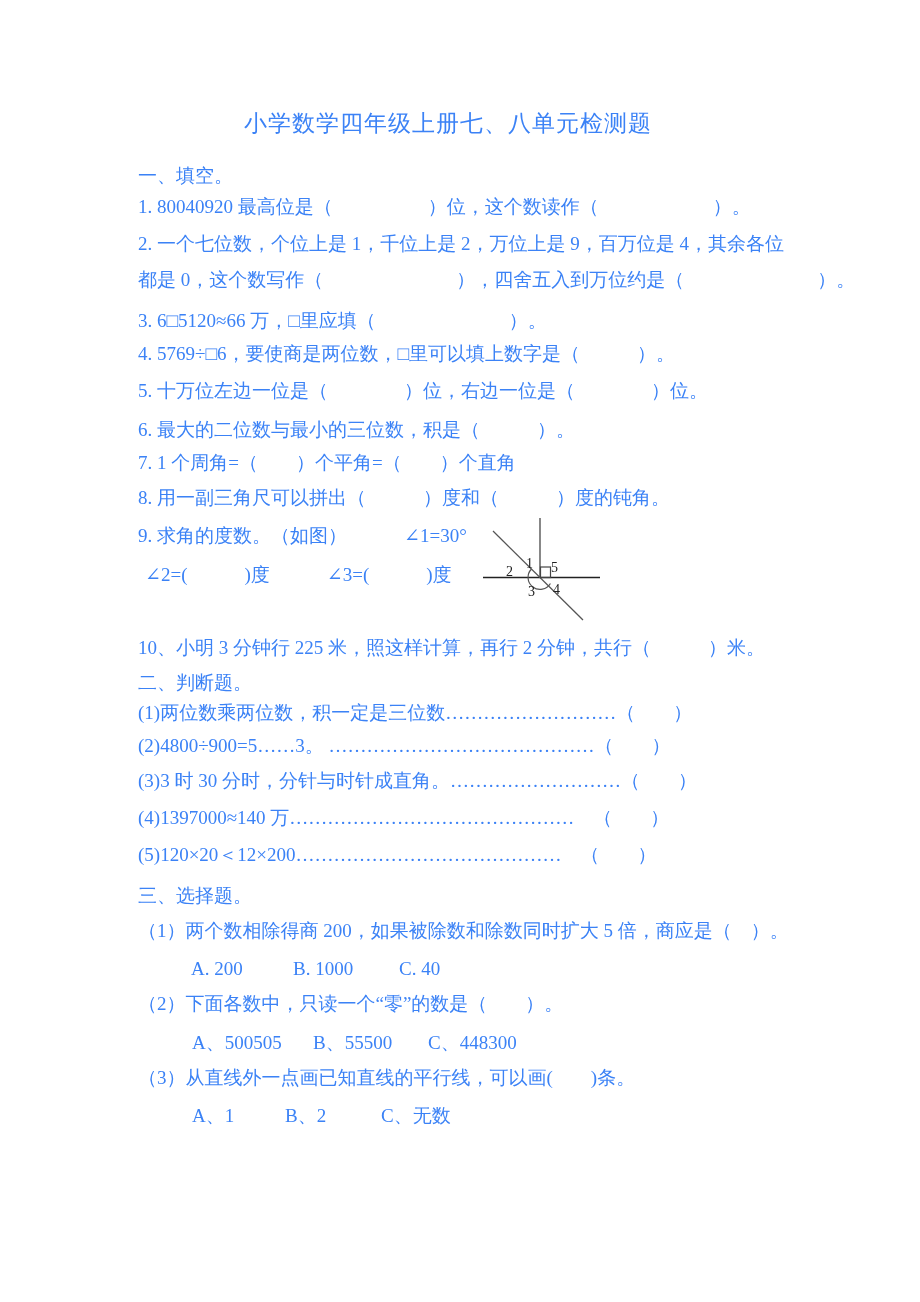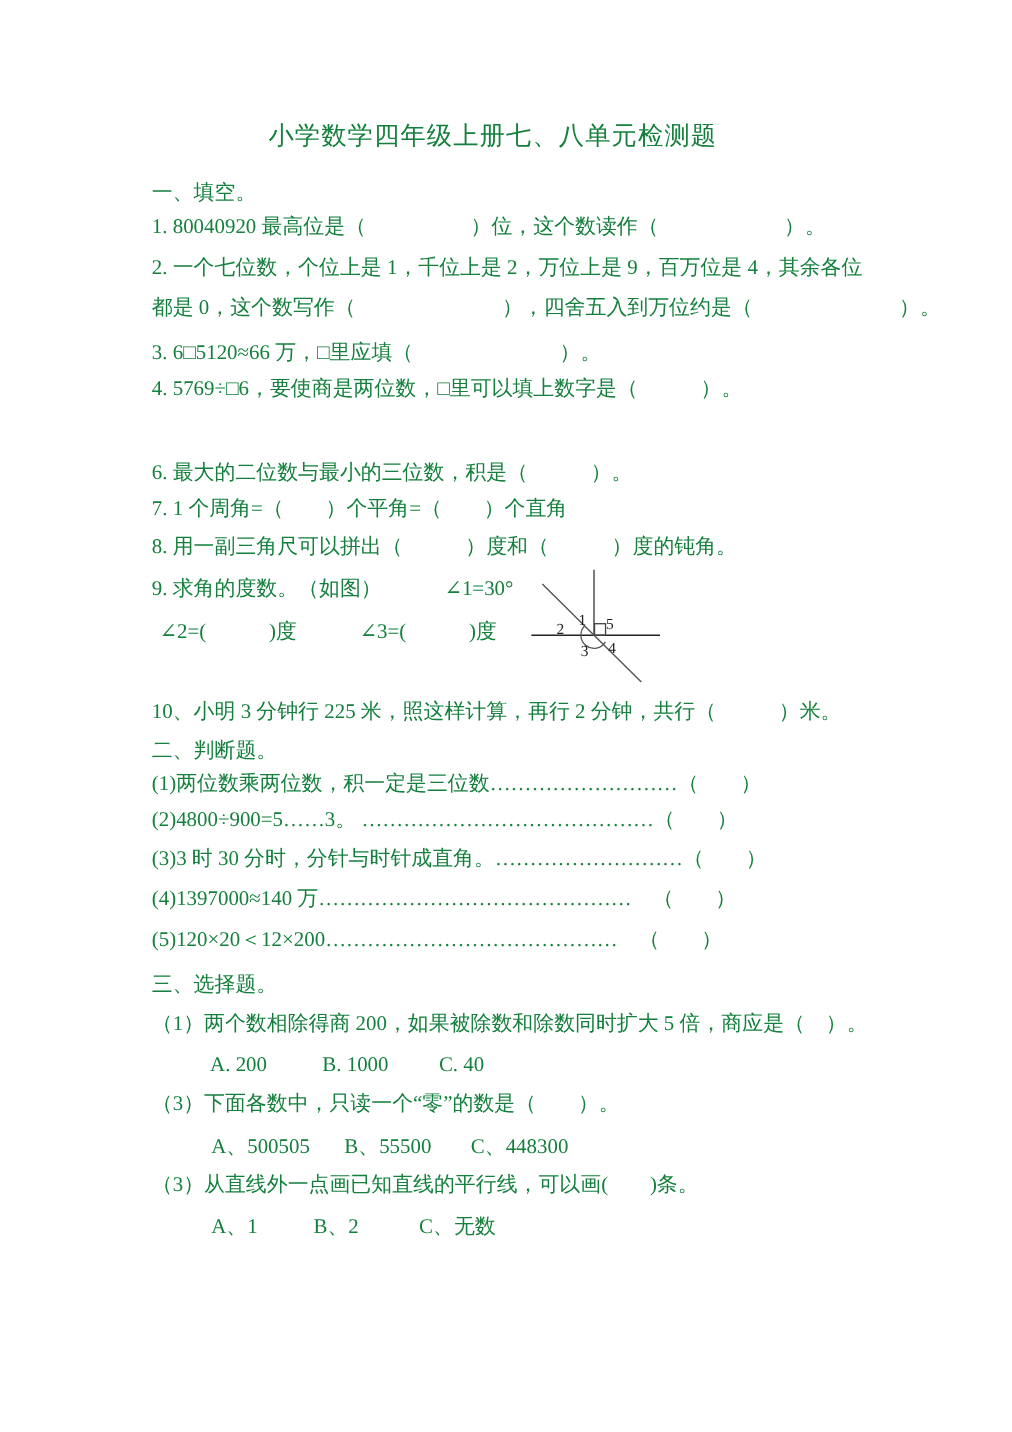--- a/index.html
+++ b/index.html
@@ -1,20 +1,20 @@
 <!DOCTYPE html>
 <html><head>
 <meta charset="utf-8">
 <style>
   html,body{margin:0;padding:0;background:#ffffff;}
   .page{
     position:relative;
     width:896px;height:1302px;
     background:#ffffff;
-    color:#15803d;
+    color:#3b82f6;
     font-family:"Liberation Serif","DejaVu Serif",serif;
     overflow:hidden;
   }
   .doc-title{
     position:absolute;top:108px;left:0;width:100%;
     text-align:center;font-size:23px;letter-spacing:1px;
   }
   .line{
     position:absolute;left:138px;
     font-size:19px;line-height:26px;white-space:pre;
@@ -31,20 +31,21 @@
 <div class="page">
 
   <div class="doc-title">小学数学四年级上册七、八单元检测题</div>
 
   <div class="line" style="top:163px">一、填空。</div>
   <div class="line" style="top:194px">1. 80040920 最高位是（　　　　　）位，这个数读作（　　　　　　）。</div>
   <div class="line" style="top:231px">2. 一个七位数，个位上是 1，千位上是 2，万位上是 9，百万位是 4，其余各位</div>
   <div class="line" style="top:267px">都是 0，这个数写作（　　　　　　　），四舍五入到万位约是（　　　　　　　）。</div>
   <div class="line" style="top:308px">3. 6□5120≈66 万，□里应填（　　　　　　　）。</div>
   <div class="line" style="top:341px">4. 5769÷□6，要使商是两位数，□里可以填上数字是（　　　）。</div>
+  <div class="line" style="top:378px">5. 十万位左边一位是（　　　　）位，右边一位是（　　　　）位。</div>
   <div class="line" style="top:417px">6. 最大的二位数与最小的三位数，积是（　　　）。</div>
   <div class="line" style="top:450px">7. 1 个周角=（　　）个平角=（　　）个直角</div>
   <div class="line" style="top:485px">8. 用一副三角尺可以拼出（　　　）度和（　　　）度的钝角。</div>
   <div class="line" style="top:523px">9. 求角的度数。（如图）　　　∠1=30°</div>
   <div class="line" style="top:562px;left:145px">∠2=(　　　)度　　　∠3=(　　　)度</div>
 
   <div class="diagram">
     <svg width="210" height="135" viewBox="0 0 210 135">
       <line x1="33" y1="77.5" x2="150" y2="77.5" stroke="#222" stroke-width="1.4"></line>
       <line x1="90" y1="18" x2="90" y2="77.5" stroke="#555" stroke-width="1.4"></line>
@@ -68,21 +69,21 @@
   <div class="line" style="top:805px">(4)1397000≈140 万………………………………………　（　　）</div>
   <div class="line" style="top:842px">(5)120×20＜12×200……………………………………　（　　）</div>
 
   <div class="line" style="top:883px">三、选择题。</div>
   <div class="line" style="top:918px">（1）两个数相除得商 200，如果被除数和除数同时扩大 5 倍，商应是（　）。</div>
   <div class="opts-row" style="top:956px">
     <span class="opt" style="left:155px">A. 200</span>
     <span class="opt" style="left:257px">B. 1000</span>
     <span class="opt" style="left:363px">C. 40</span>
   </div>
-  <div class="line" style="top:991px">（3）下面各数中，只读一个“零”的数是（　　）。</div>
+  <div class="line" style="top:991px">（2）下面各数中，只读一个“零”的数是（　　）。</div>
   <div class="opts-row" style="top:1030px">
     <span class="opt" style="left:156px">A、500505</span>
     <span class="opt" style="left:277px">B、55500</span>
     <span class="opt" style="left:392px">C、448300</span>
   </div>
   <div class="line" style="top:1065px">（3）从直线外一点画已知直线的平行线，可以画(　　)条。</div>
   <div class="opts-row" style="top:1103px">
     <span class="opt" style="left:156px">A、1</span>
     <span class="opt" style="left:249px">B、2</span>
     <span class="opt" style="left:345px">C、无数</span>

